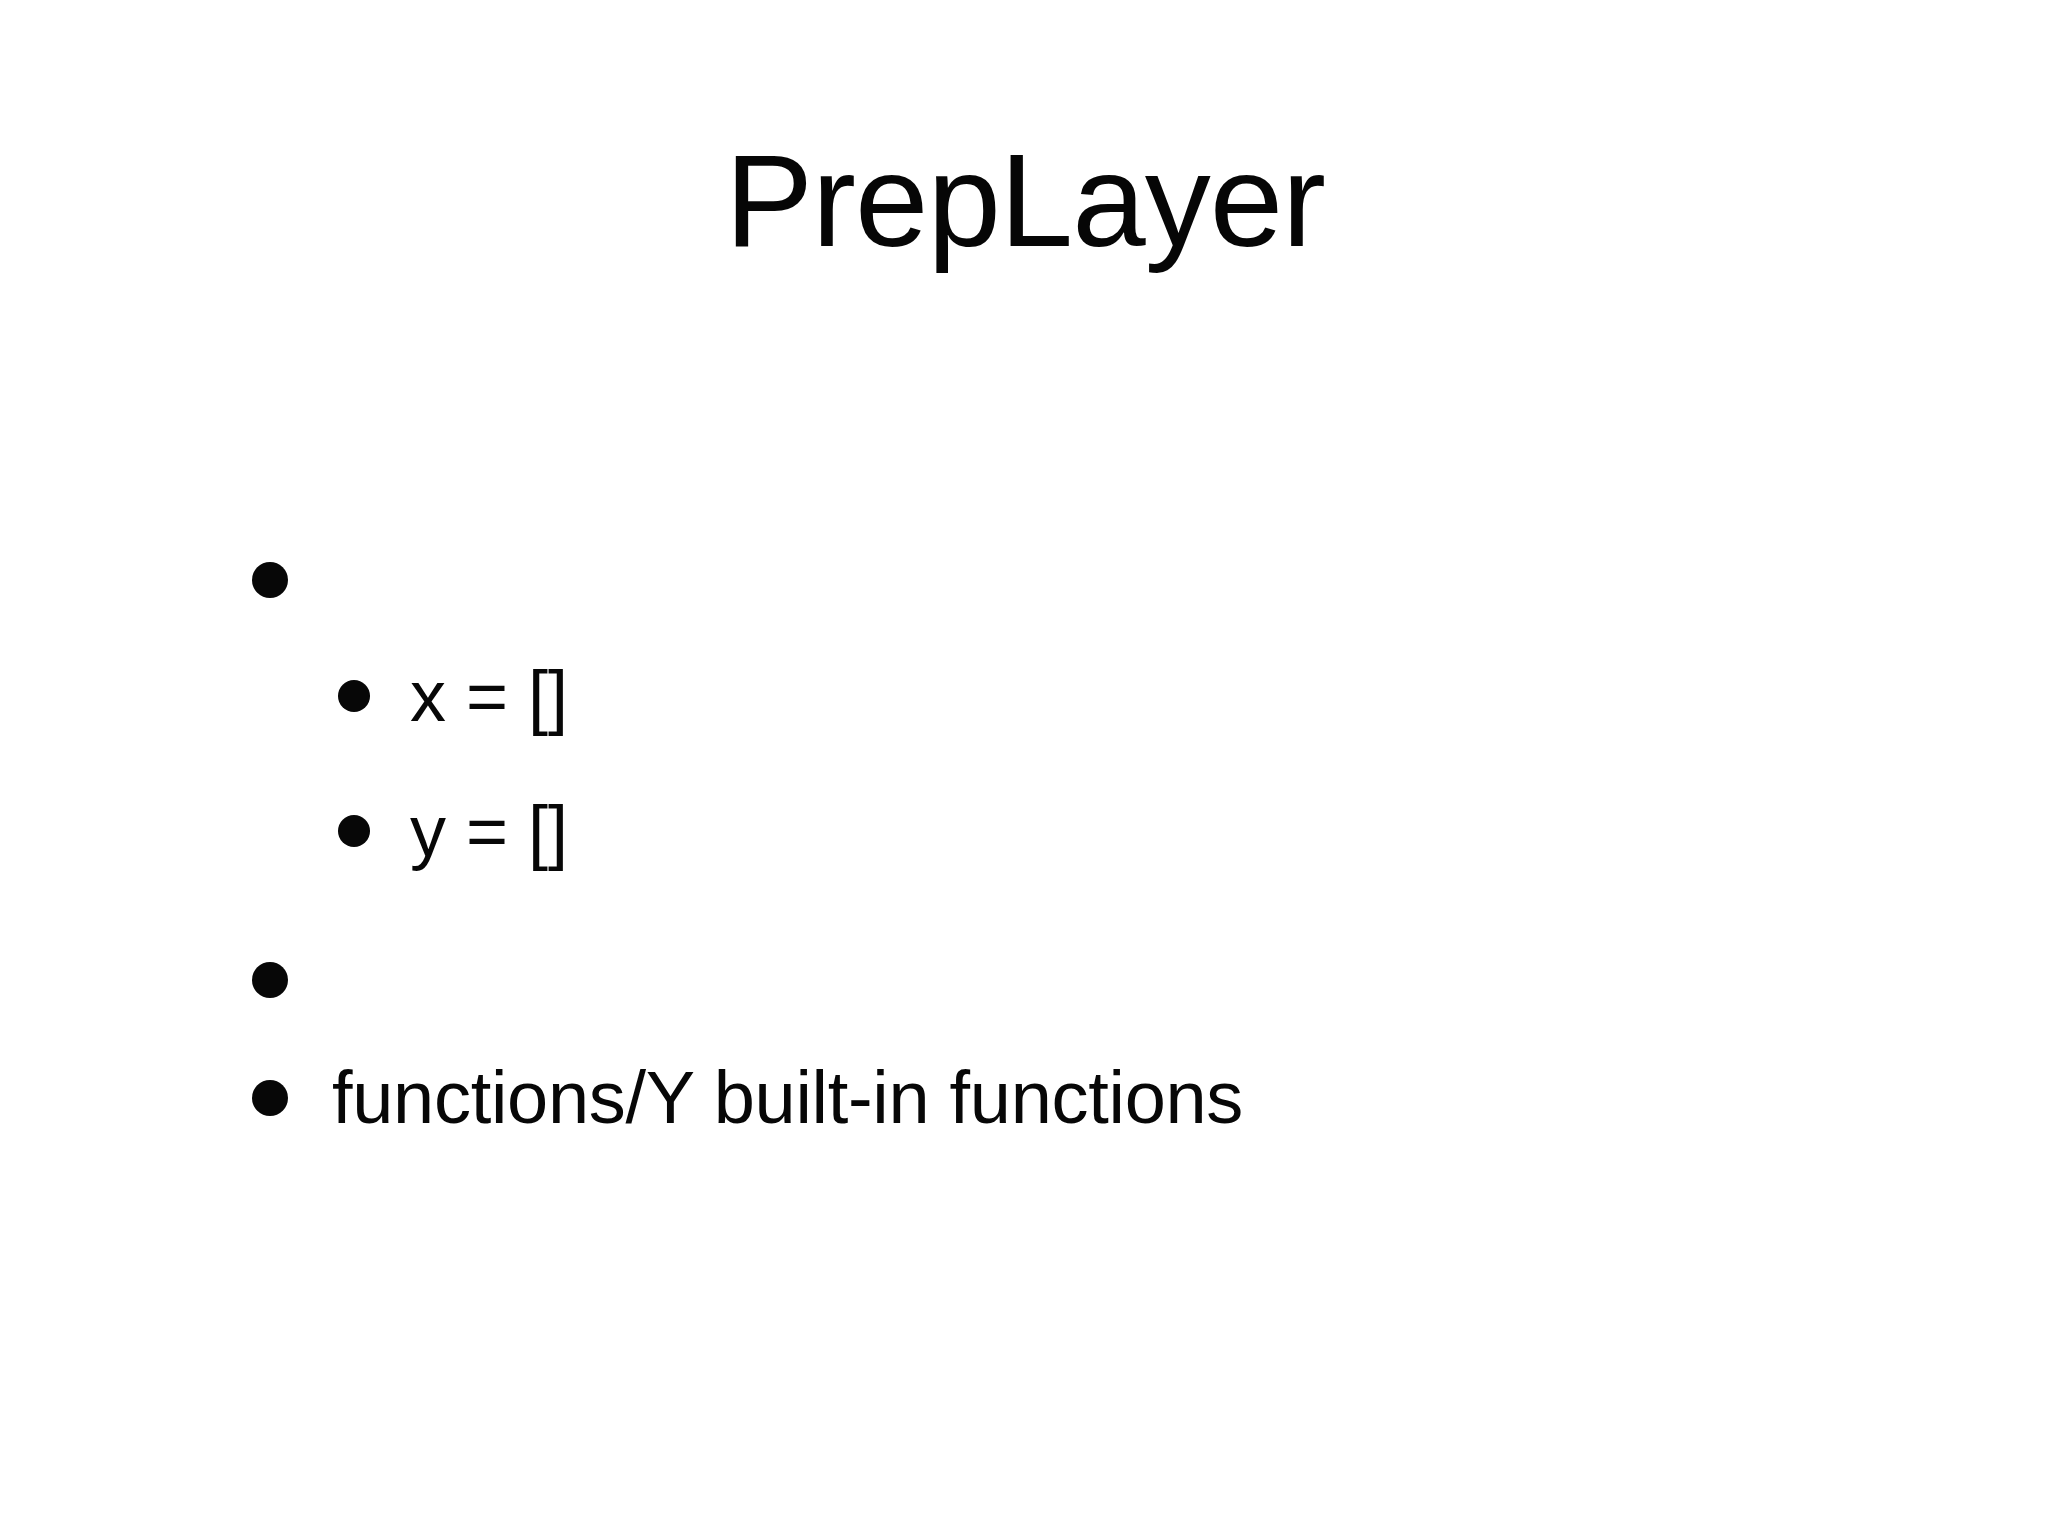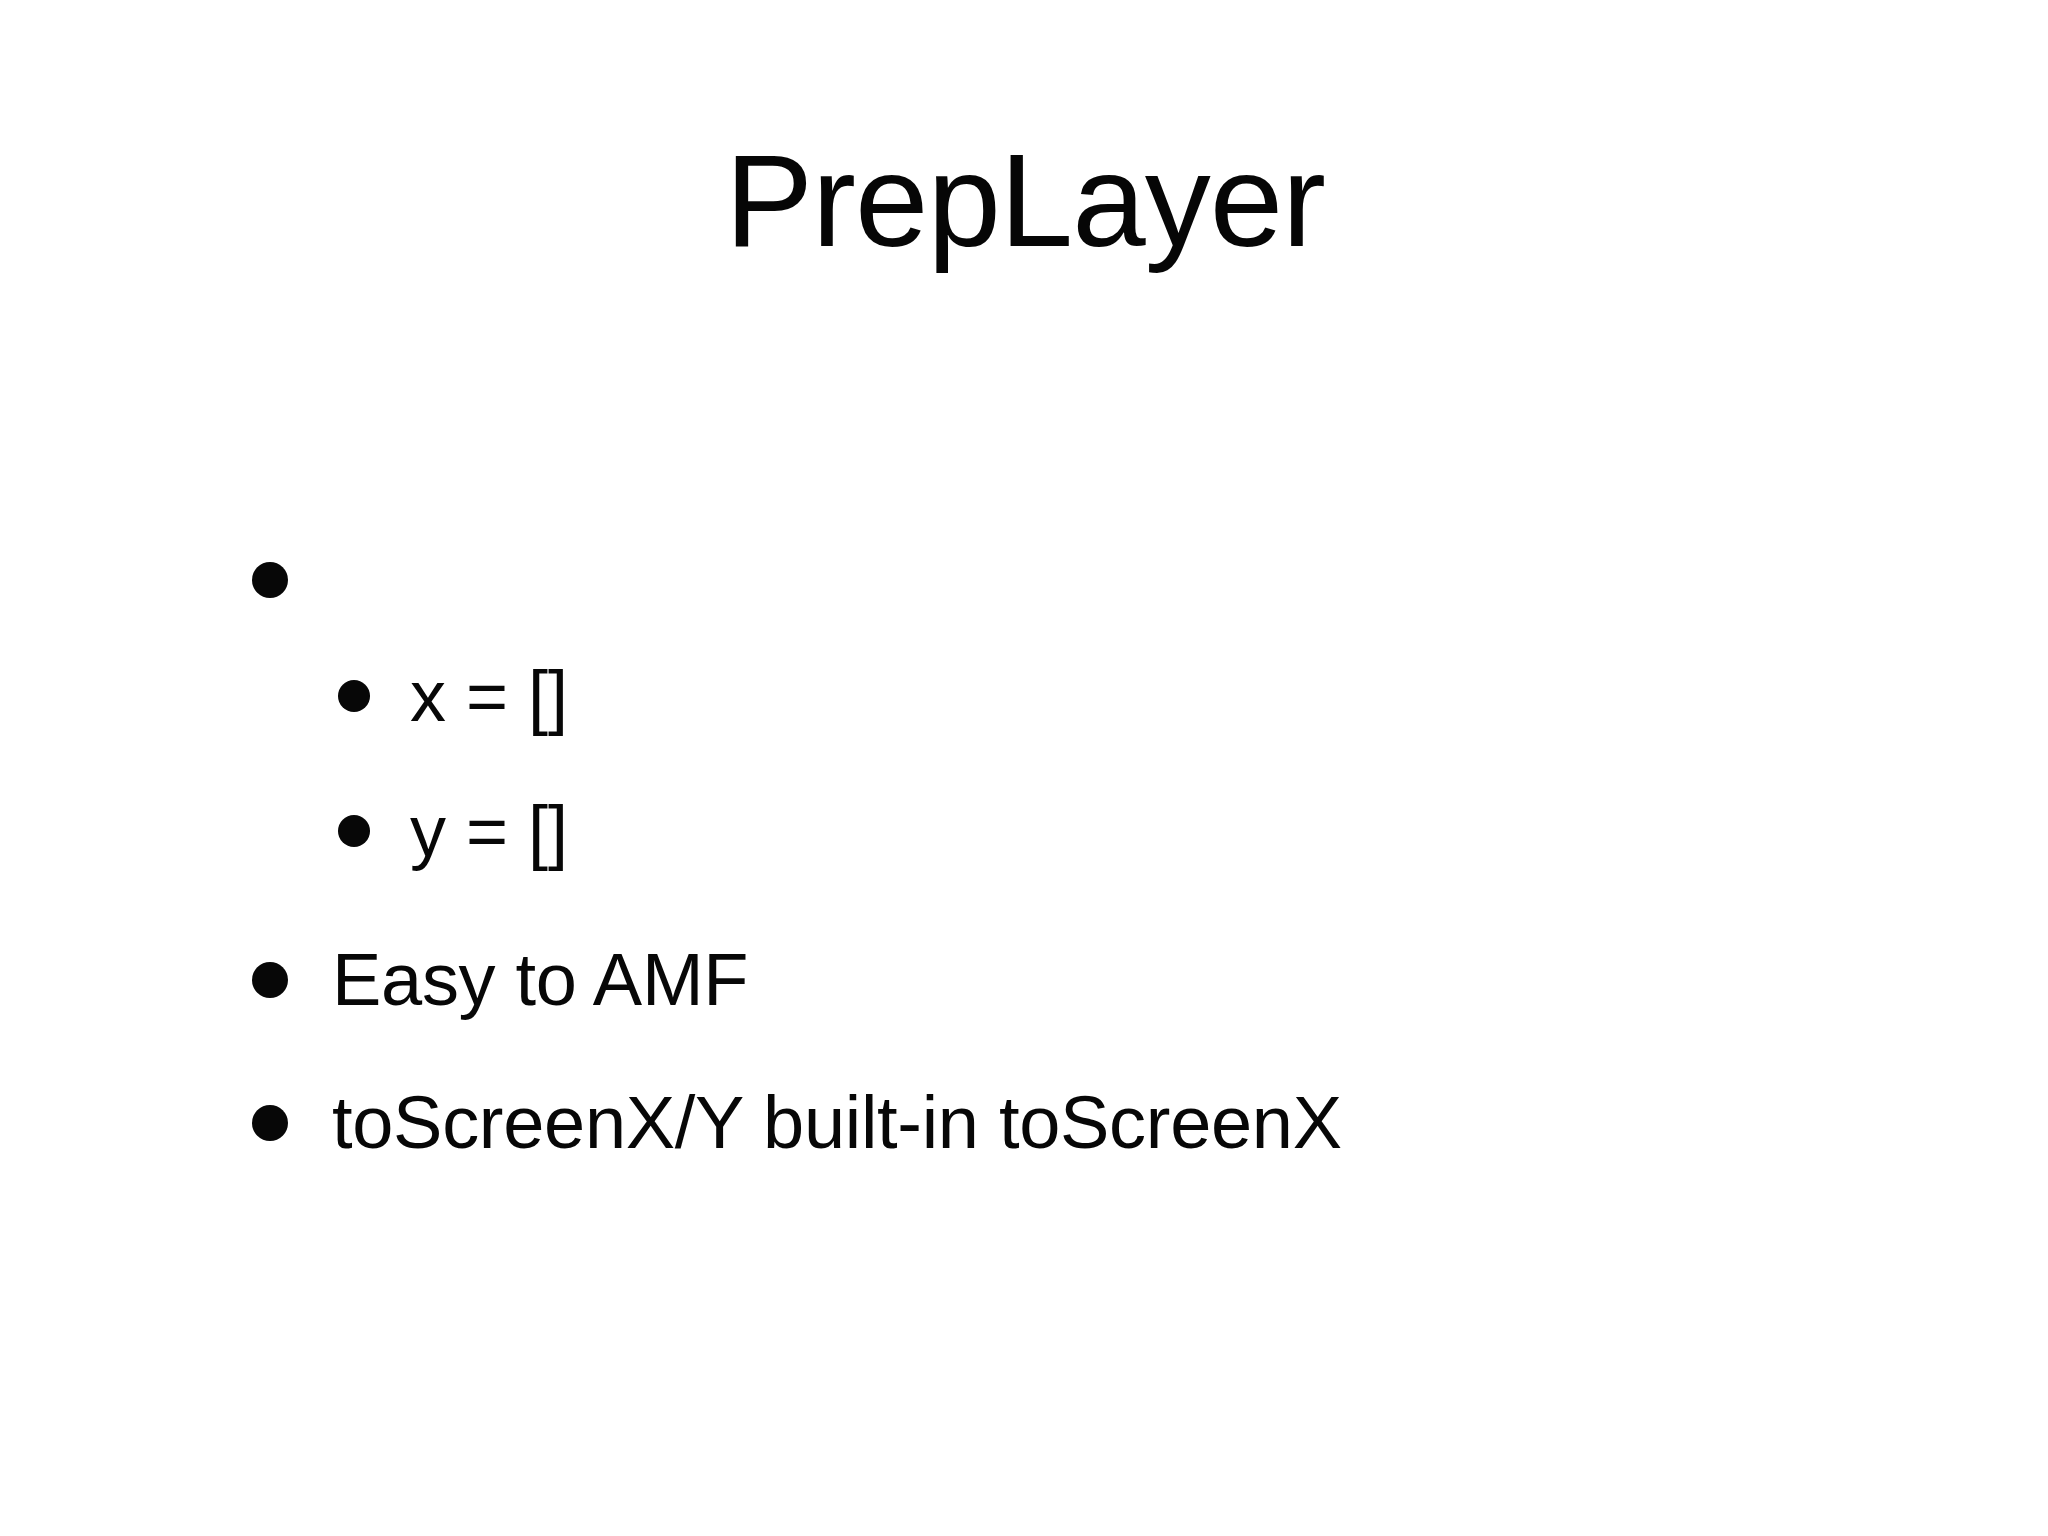--- a/index.html
+++ b/index.html
@@ -119,22 +119,21 @@
       <span class="bullet-text">x = []</span>
     </div>
 
     <div class="bullet-row level-2 gap-after-sub">
       <span class="bullet-marker" style="background: rgb(7, 7, 7);"></span>
       <span class="bullet-text">y = []</span>
     </div>
 
     <div class="bullet-row level-1">
       <span class="bullet-marker" style="background: rgb(7, 7, 7);"></span>
-      <span class="bullet-text">Easy to AMF</span>
     </div>
 
     <div class="bullet-row level-1">
       <span class="bullet-marker" style="background: rgb(7, 7, 7);"></span>
-      <span class="bullet-text">toScreenX/Y built-in toScreenX</span>
+      <span class="bullet-text">functions/Y built-in functions</span>
     </div>
 
   </div>
 </div>
 
 </body></html>

